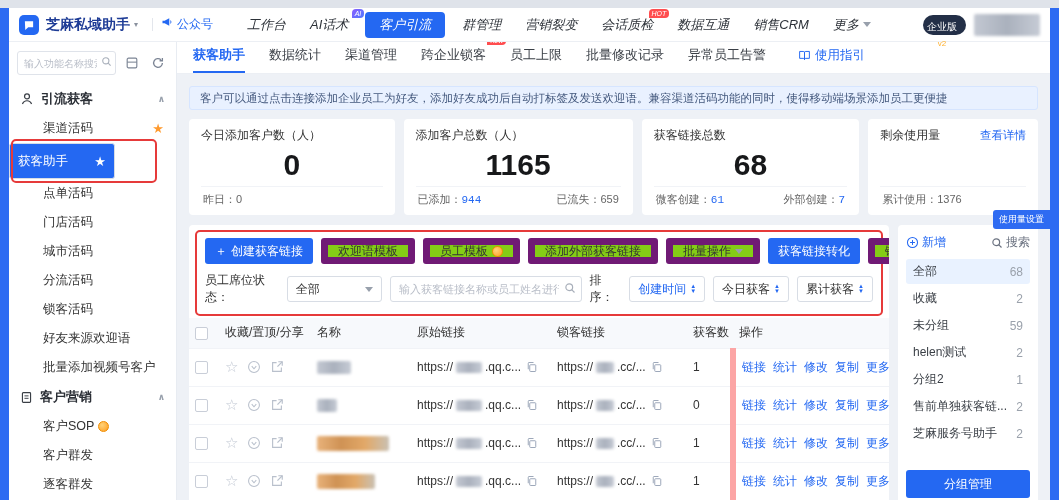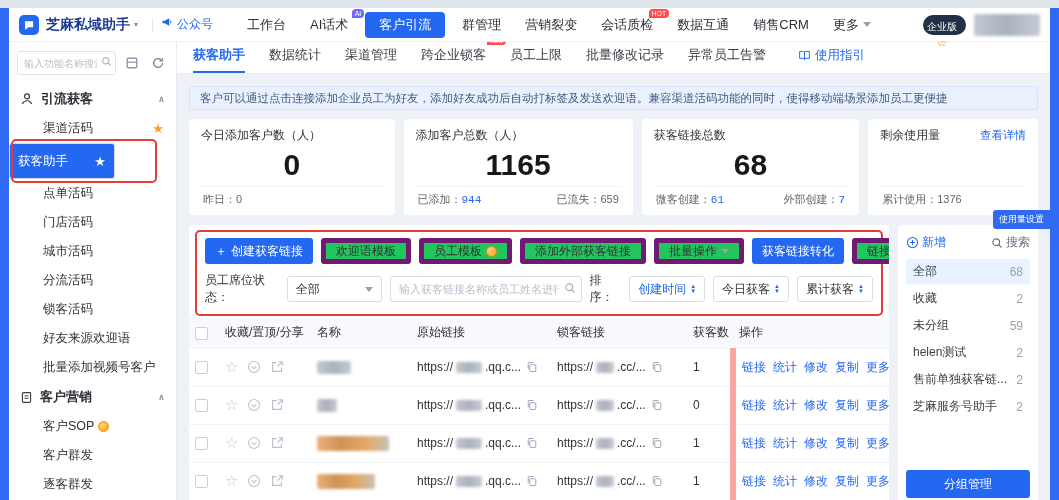--- a/index.html
+++ b/index.html
@@ -13,21 +13,21 @@
 
   
   .topnav { position:absolute; left:9px; right:9px; top:0; height:34px; background:#fff;
             border-bottom:1px solid #eceff4; display:flex; align-items:center; padding:0 10px; z-index:10; }
   .logo { width:20px; height:20px; background:#2468F2; border-radius:5px; display:flex; align-items:center; justify-content:center; margin-right:7px; flex:0 0 auto; }
   .brand { font-size:14px; font-weight:bold; color:#1e3c96; white-space:nowrap; }
   .brand-caret { font-size:8px; color:#8a919e; margin:0 6px 0 4px; }
   .vdiv { width:1px; height:13px; background:#e3e6ec; margin:0 8px; }
   .oa { display:flex; gap:4px; color:#2468F2; font-size:12px; white-space:nowrap; }
   .nav { display:flex; margin-left:22px; height:34px; align-items:center; }
-  .nav-item { position:relative; padding:0 12px; font-size:13px; color:#2c3138; height:34px; display:flex; align-items:center; white-space:nowrap; cursor:pointer; }
+  .nav-item { position:relative; padding:0 12px; font-size:13px; color:#2c3138; height:34px; display:flex; align-items:center; white-space:nowrap; cursor:pointer;font-style:italic; }
   .nav-item.active { background:#2468F2; color:#fff; border-radius:4px; height:26px; margin:0 5px; padding:0 14px; }
   .nbadge { position:absolute; top:1px; right:-4px; font-size:7px; color:#fff; border-radius:4px 4px 4px 0; padding:1px 3px; line-height:1; }
   .nbadge.ai { background:linear-gradient(135deg,#8a5cff,#4f7bff); }
   .nbadge.hot { background:#ff4d4f; }
   .top-right { margin-left:auto; display:flex; align-items:center; gap:8px; }
   .edition { background:#232f47; color:#fff; height:20px; border-radius:10px; display:flex; align-items:center; gap:5px; padding:0 9px 0 4px; font-size:10px; cursor:pointer;flex-direction:column; }
   .edition .dot { width:13px; height:13px; border-radius:50%; background:#dfe5f2; }
   .edition .v2 { color:#ffb02e; font-size:8px; }
 
   
@@ -75,21 +75,21 @@
   .card-foot { border-top:1px solid #f1f3f7; padding:5px 2px 2px; display:flex; justify-content:space-between; font-size:11px; color:#666; white-space:nowrap; }
   .num-blue { color:#2468F2;font-family:Liberation Mono, monospace; }
   .usage-tag { position:absolute; top:202px; right:9px; background:#2e6bf2; color:#fff; font-size:9px; padding:3px 6px; border-radius:3px 0 0 3px; z-index:55; cursor:pointer; }
 
   .lower { flex:1; min-height:0; display:flex; gap:9px; }
   .left-col { flex:1; min-width:0; background:#fff; border-radius:4px 4px 0 0; display:flex; flex-direction:column; overflow:hidden; }
   .toolbar-box { margin:5px 6px 2px; border:2px solid #e63a3a; border-radius:5px; padding:6px 8px 8px; }
   .btn-row { display:flex; align-items:center; gap:8px; }
   .btn { height:26px; display:flex; align-items:center; gap:4px; padding:0 10px; border-radius:3px; font-size:12px; cursor:pointer; white-space:nowrap; }
   .btn.blue { background:#2468F2; color:#fff; }
-  .btn.out { background:#22c55e; color:#333; border:5px solid #701a75; }
+  .btn.out { background:#84cc16; color:#333; border:7px solid #701a75; }
   .caret-dn { width:0; height:0; border-left:4px solid transparent; border-right:4px solid transparent; border-top:5px solid #98a0ac; display:inline-block; }
   .filter-row { display:flex; align-items:center; gap:8px; margin-top:8px; font-size:12px; color:#333; }
   .sel { width:106px; height:26px; border:1px solid #d8dde5; border-radius:3px; display:flex; align-items:center; padding:0 8px; gap:6px; cursor:pointer; background:#fff; }
   .sel span.val { flex:1; }
   .inp-wrap { position:relative; width:218px; }
   .inp-wrap input { width:100%; height:26px; border:1px solid #d8dde5; border-radius:3px; font-size:11px; padding:0 22px 0 8px; outline:none; color:#6b7280; font-family:inherit; background:#fff; }
   .inp-wrap input::placeholder { color:#b9bec8; }
   .inp-wrap .mag { position:absolute; right:6px; top:6px; color:#a8afba; }
   .sort-pill { display:flex; align-items:center; gap:4px; height:26px; padding:0 8px; border:1px solid #d8dde5; border-radius:3px; cursor:pointer; background:#fff; white-space:nowrap; }
   .sort-pill.on { color:#2468F2; }
@@ -637,20 +637,24 @@
               </div>
             <div class="ritem">
                 <span>未分组</span>
                 <span class="cnt">59</span>
               </div>
             <div class="ritem">
                 <span>helen测试</span>
                 <span class="cnt">2</span>
               </div>
             <div class="ritem">
+                <span>分组2</span>
+                <span class="cnt">1</span>
+              </div>
+            <div class="ritem">
                 <span>售前单独获客链...</span>
                 <span class="cnt">2</span>
               </div>
             <div class="ritem">
                 <span>芝麻服务号助手</span>
                 <span class="cnt">2</span>
               </div>
           </div>
           <div class="rbtn">分组管理</div>
         </div>

